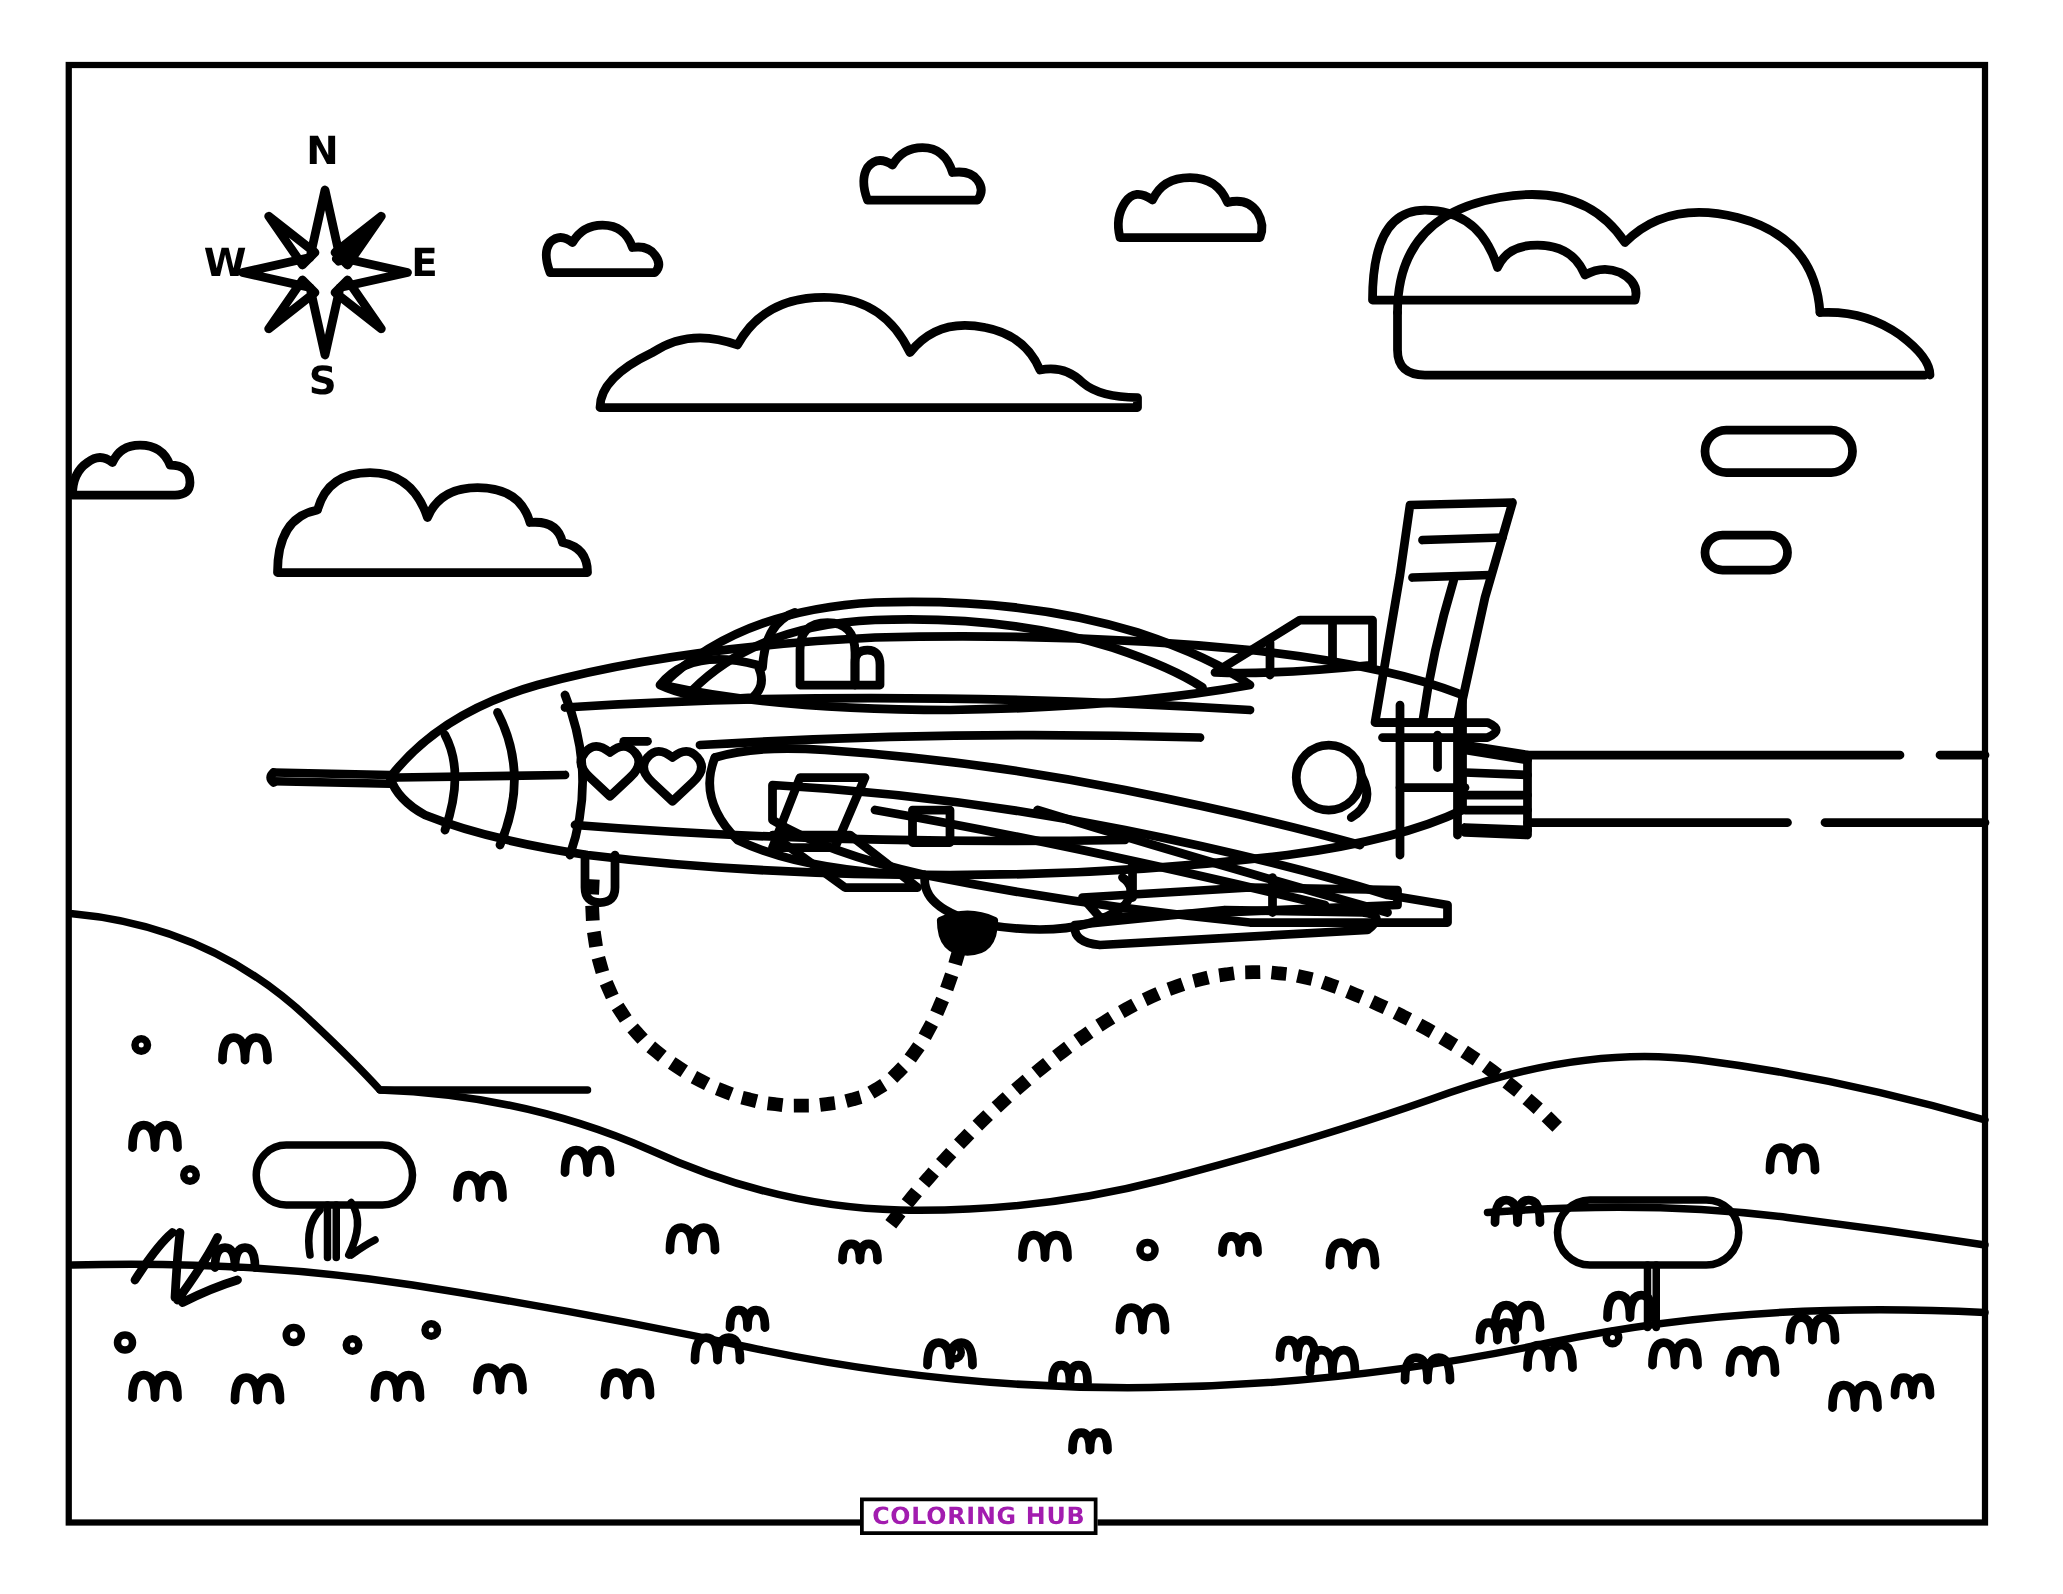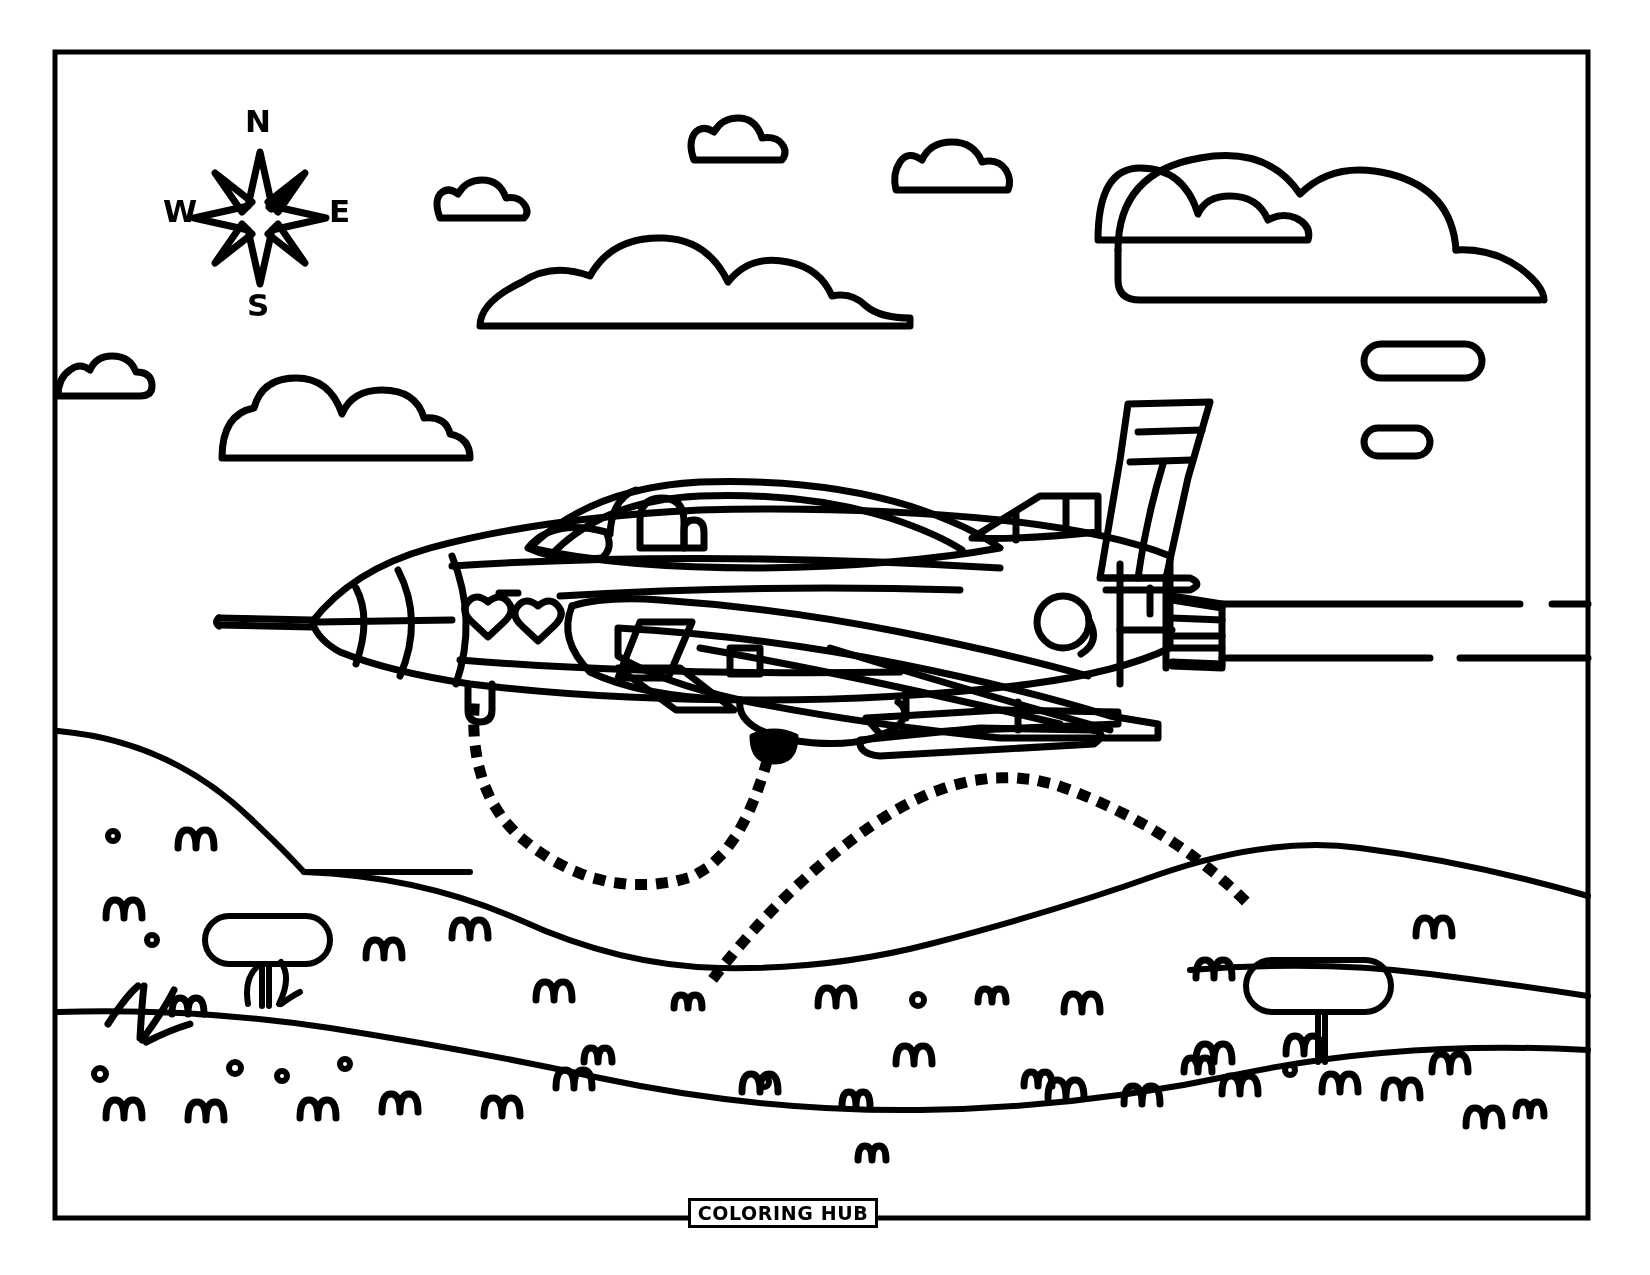--- a/index.html
+++ b/index.html
@@ -36,21 +36,21 @@
     display: flex;
     align-items: center;
     justify-content: center;
     background: #ffffff;
     border: 3px solid #000000;
     box-sizing: border-box;
     font-family: "DejaVu Sans", sans-serif;
     font-weight: bold;
     font-size: 19px;
     letter-spacing: 0.6px;
-    color: #000000;
+    color: #a21caf;
     white-space: nowrap;
   }
   .compass-letter {
     position: absolute;
     font-family: "DejaVu Sans", sans-serif;
     font-weight: bold;
     font-size: 31px;
     color: #000000;
     line-height: 1;
   }

